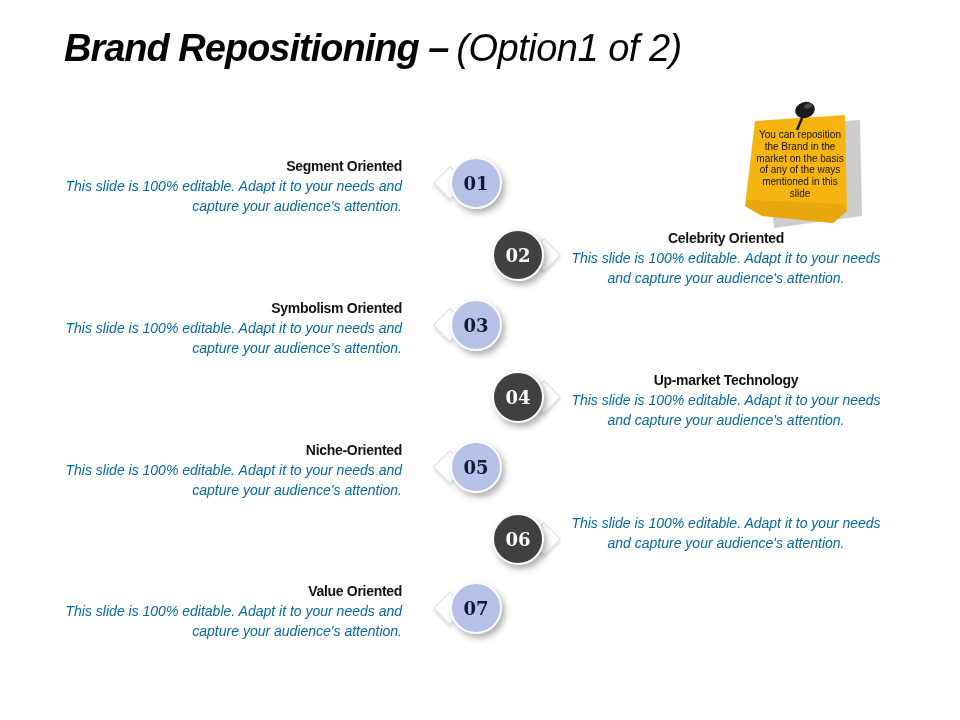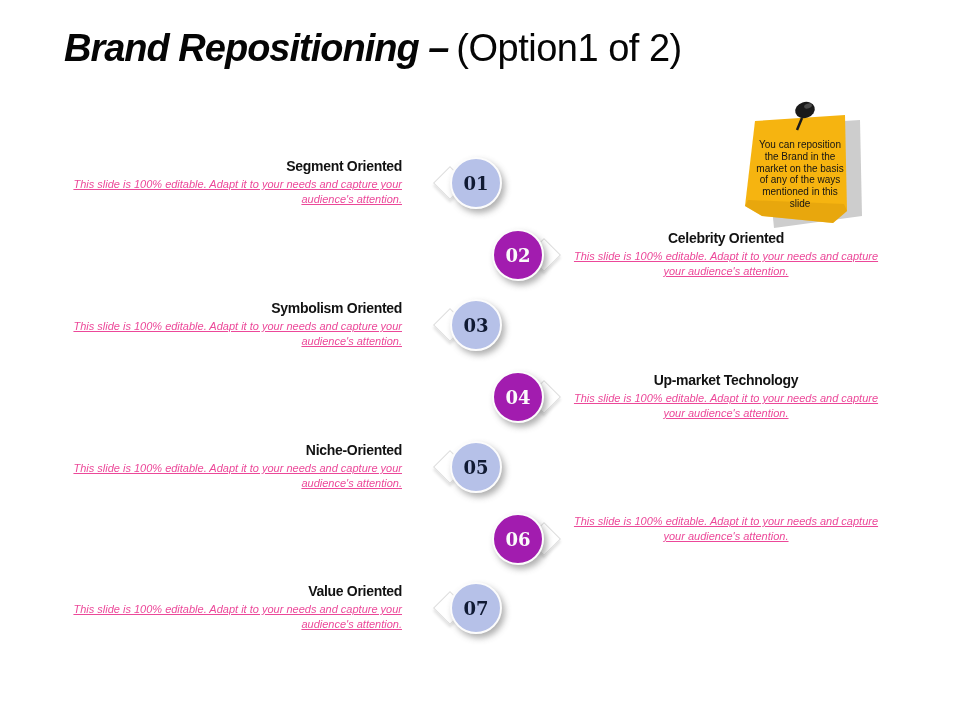--- a/index.html
+++ b/index.html
@@ -5,49 +5,49 @@
   * { margin:0; padding:0; box-sizing:border-box; }
   html,body { width:960px; height:720px; background:#ffffff; overflow:hidden; }
   body { font-family:"Liberation Sans", sans-serif; position:relative; }
 
   .slide { position:absolute; left:0; top:0; width:960px; height:720px; background:#fff; }
 
   
   .title { position:absolute; left:64px; top:27px; font-size:38px; color:#050505;
            letter-spacing:-1px; white-space:nowrap; }
   .title .t-bold  { font-weight:bold;font-style:italic; }
-  .title .t-light { font-weight:400; margin-left:8px; letter-spacing:-0.5px; }
+  .title .t-light { font-weight:400; margin-left:8px; letter-spacing:-0.5px;font-style:italic; }
 
   
   .row { position:absolute; left:0; width:960px; height:52px; }
   .row .text { position:absolute; top:1px; }
   .row.left  .text { left:62px;  width:340px; text-align:right; }
   .row.right .text { left:570px; width:312px; text-align:center; }
   .item-title { font-size:14px; font-weight:bold; color:#121212; letter-spacing:-0.3px; margin-bottom:3px; }
-  .item-desc  { font-size:11px; font-style:italic; color:#ec4899; line-height:1.4;text-decoration:underline; }
+  .item-desc  { font-size:14px; font-style:italic; color:#0369a1; line-height:1.4; }
 
   .marker { position:absolute; top:0; width:52px; height:52px; }
   .row.left  .marker { left:450px; }
   .row.right .marker { left:492px; }
   .diamond { position:absolute; width:24px; height:24px; top:14px; background:#ffffff;
              border:1px solid #dedede; transform:rotate(45deg); z-index:1;
              box-shadow:2px 2px 3px rgba(0,0,0,0.12); }
   .row.left  .diamond { left:-12px; }
   .row.right .diamond { left:40px; }
   .circle { position:relative; z-index:2; width:52px; height:52px; border-radius:50%;
             border:2px solid #fcfcfc; display:flex; align-items:center; justify-content:center;
             font-family:"DejaVu Serif", serif; font-weight:bold; font-size:18px;
             box-shadow:3px 4px 6px rgba(80,80,80,0.45); }
   .row.left  .circle { background:#b6c1e8; color:#101a33; }
-  .row.right .circle { background:#a21caf; color:#fbfbfb; }
+  .row.right .circle { background:#404040; color:#fbfbfb; }
 
   
   .note-wrap { position:absolute; left:742px; top:94px; width:132px; height:148px; }
   .note-wrap svg { position:absolute; left:0; top:0; }
-  .note-text { position:absolute; left:13px; top:45px; width:90px; text-align:center;
+  .note-text { position:absolute; left:13px; top:35px; width:90px; text-align:center;
                font-size:10px; line-height:11.8px; color:#141414; z-index:3; }
 </style>
 </head>
 <body>
 
 <div class="slide">
 
   <h1 class="title"><span class="t-bold">Brand Repositioning –</span><span class="t-light">(Option1 of 2)</span></h1>
 
   <div class="note-wrap">

